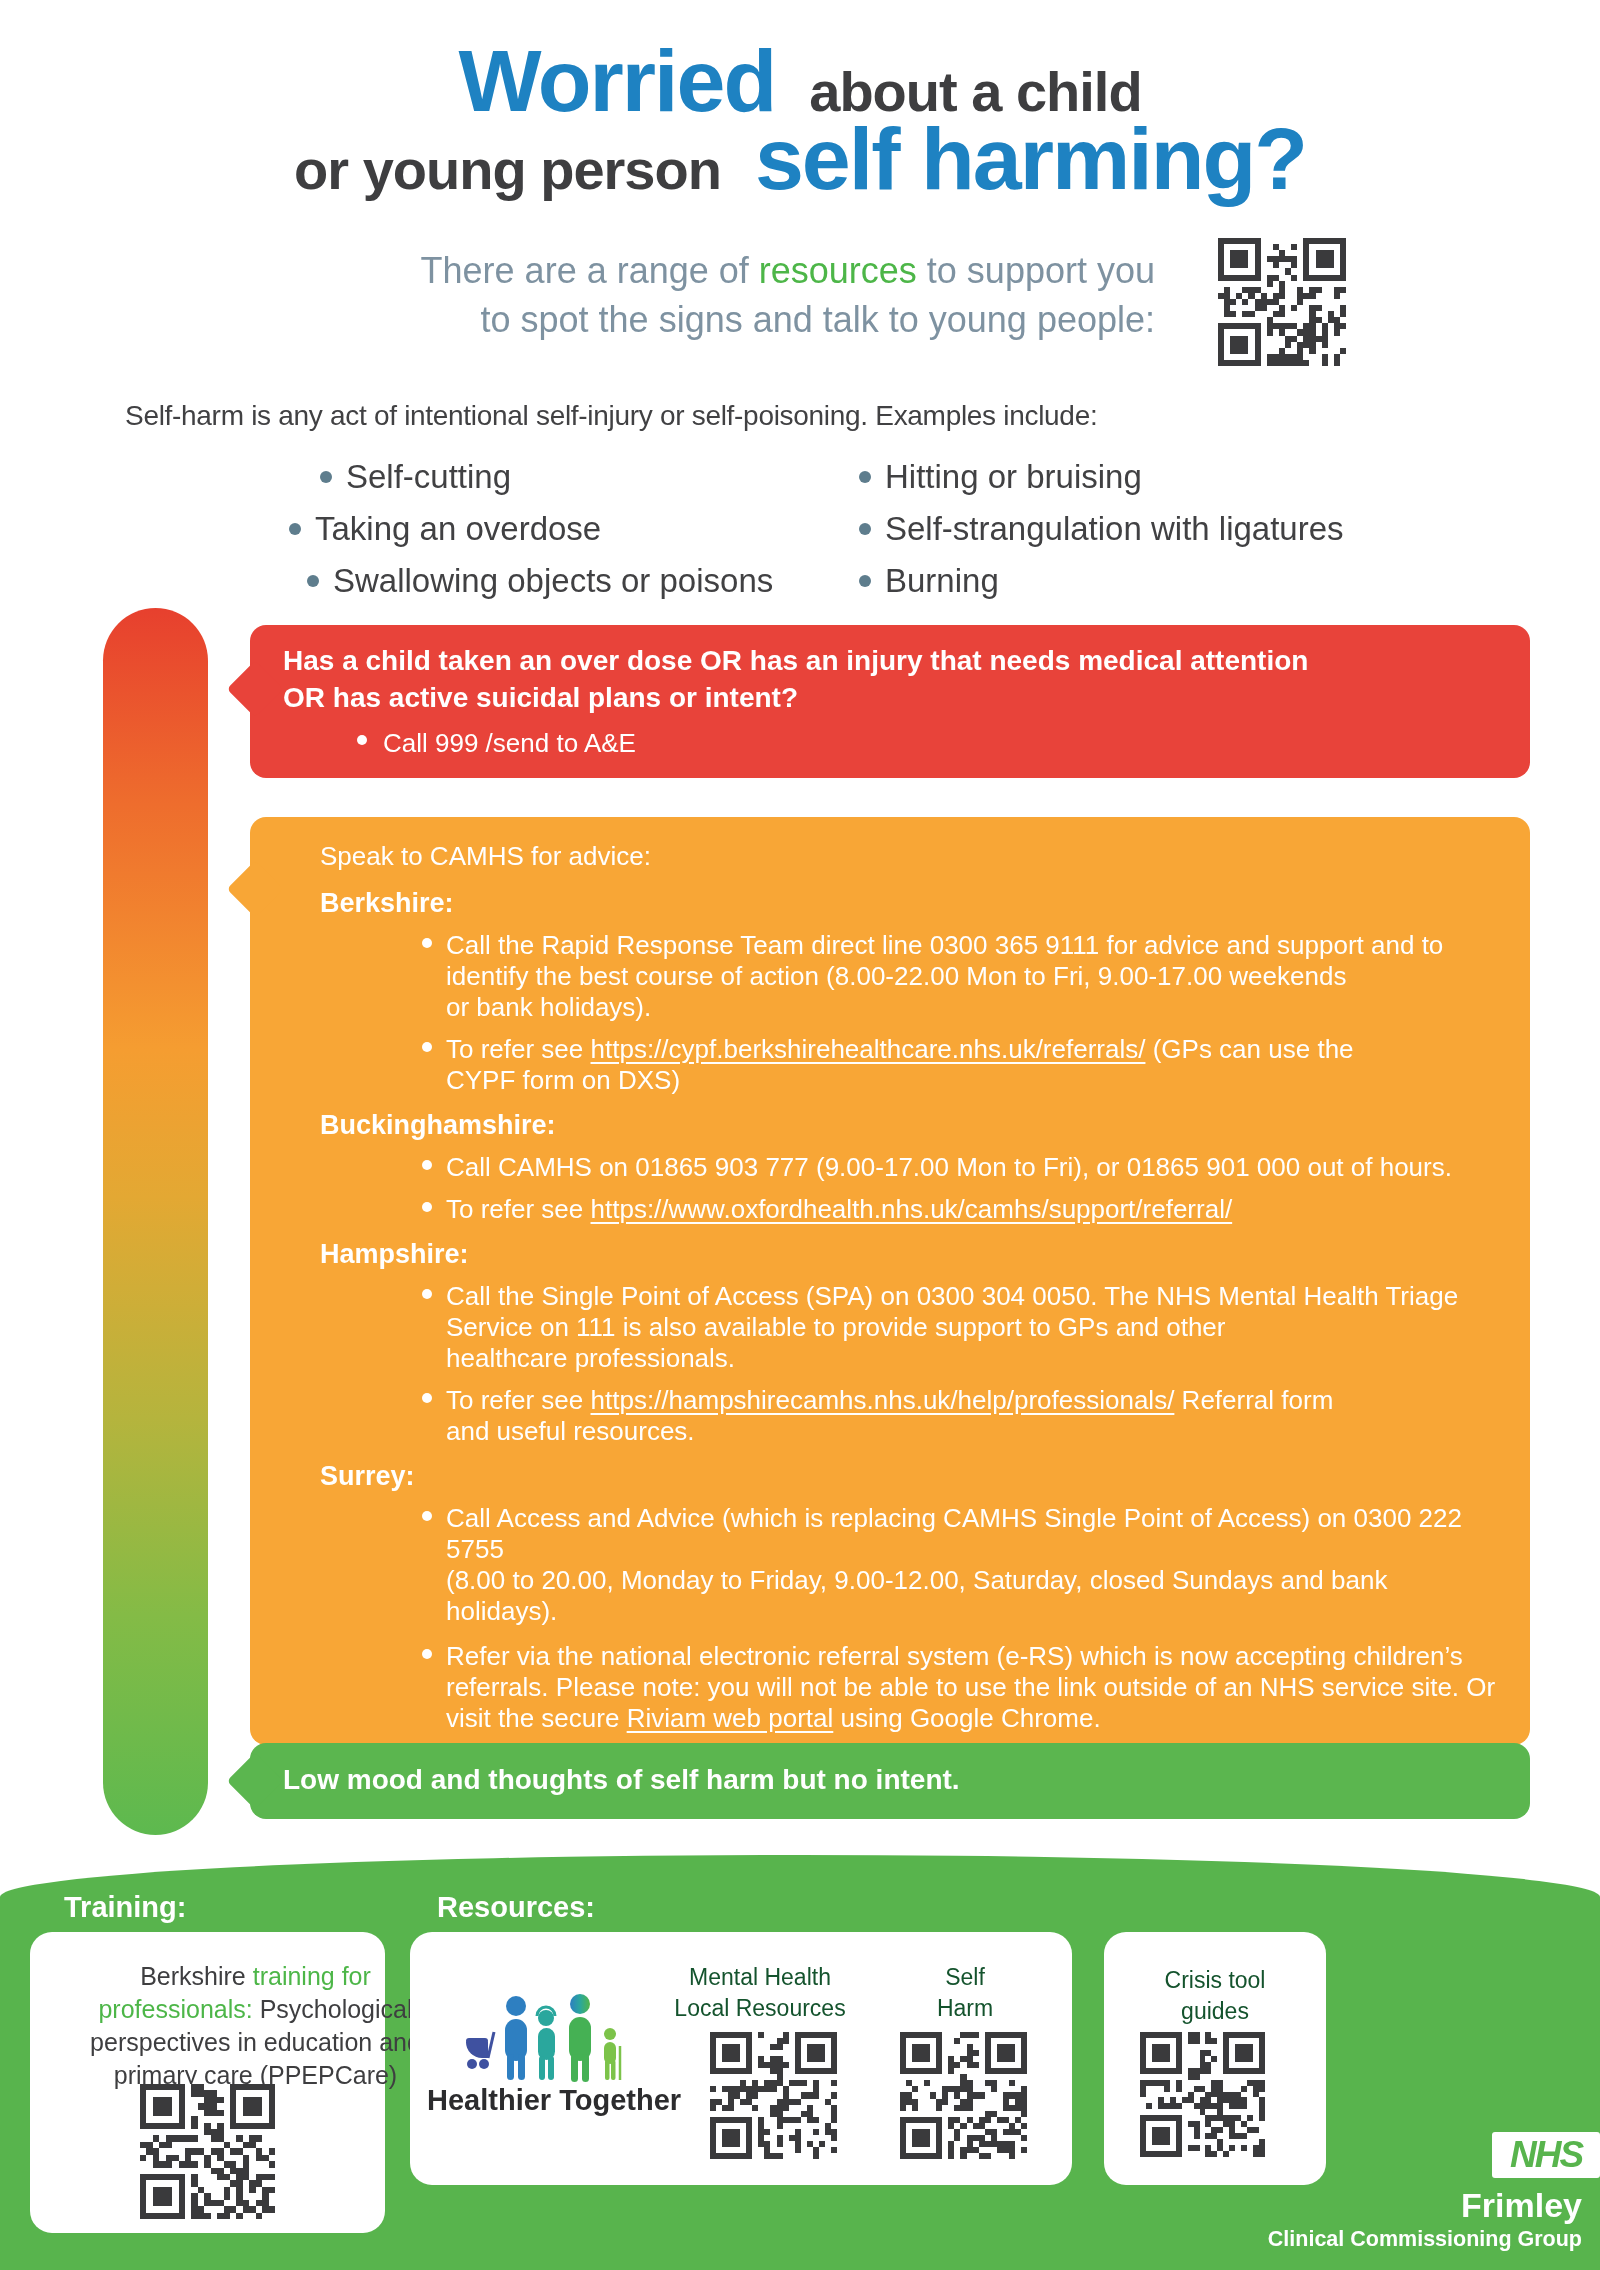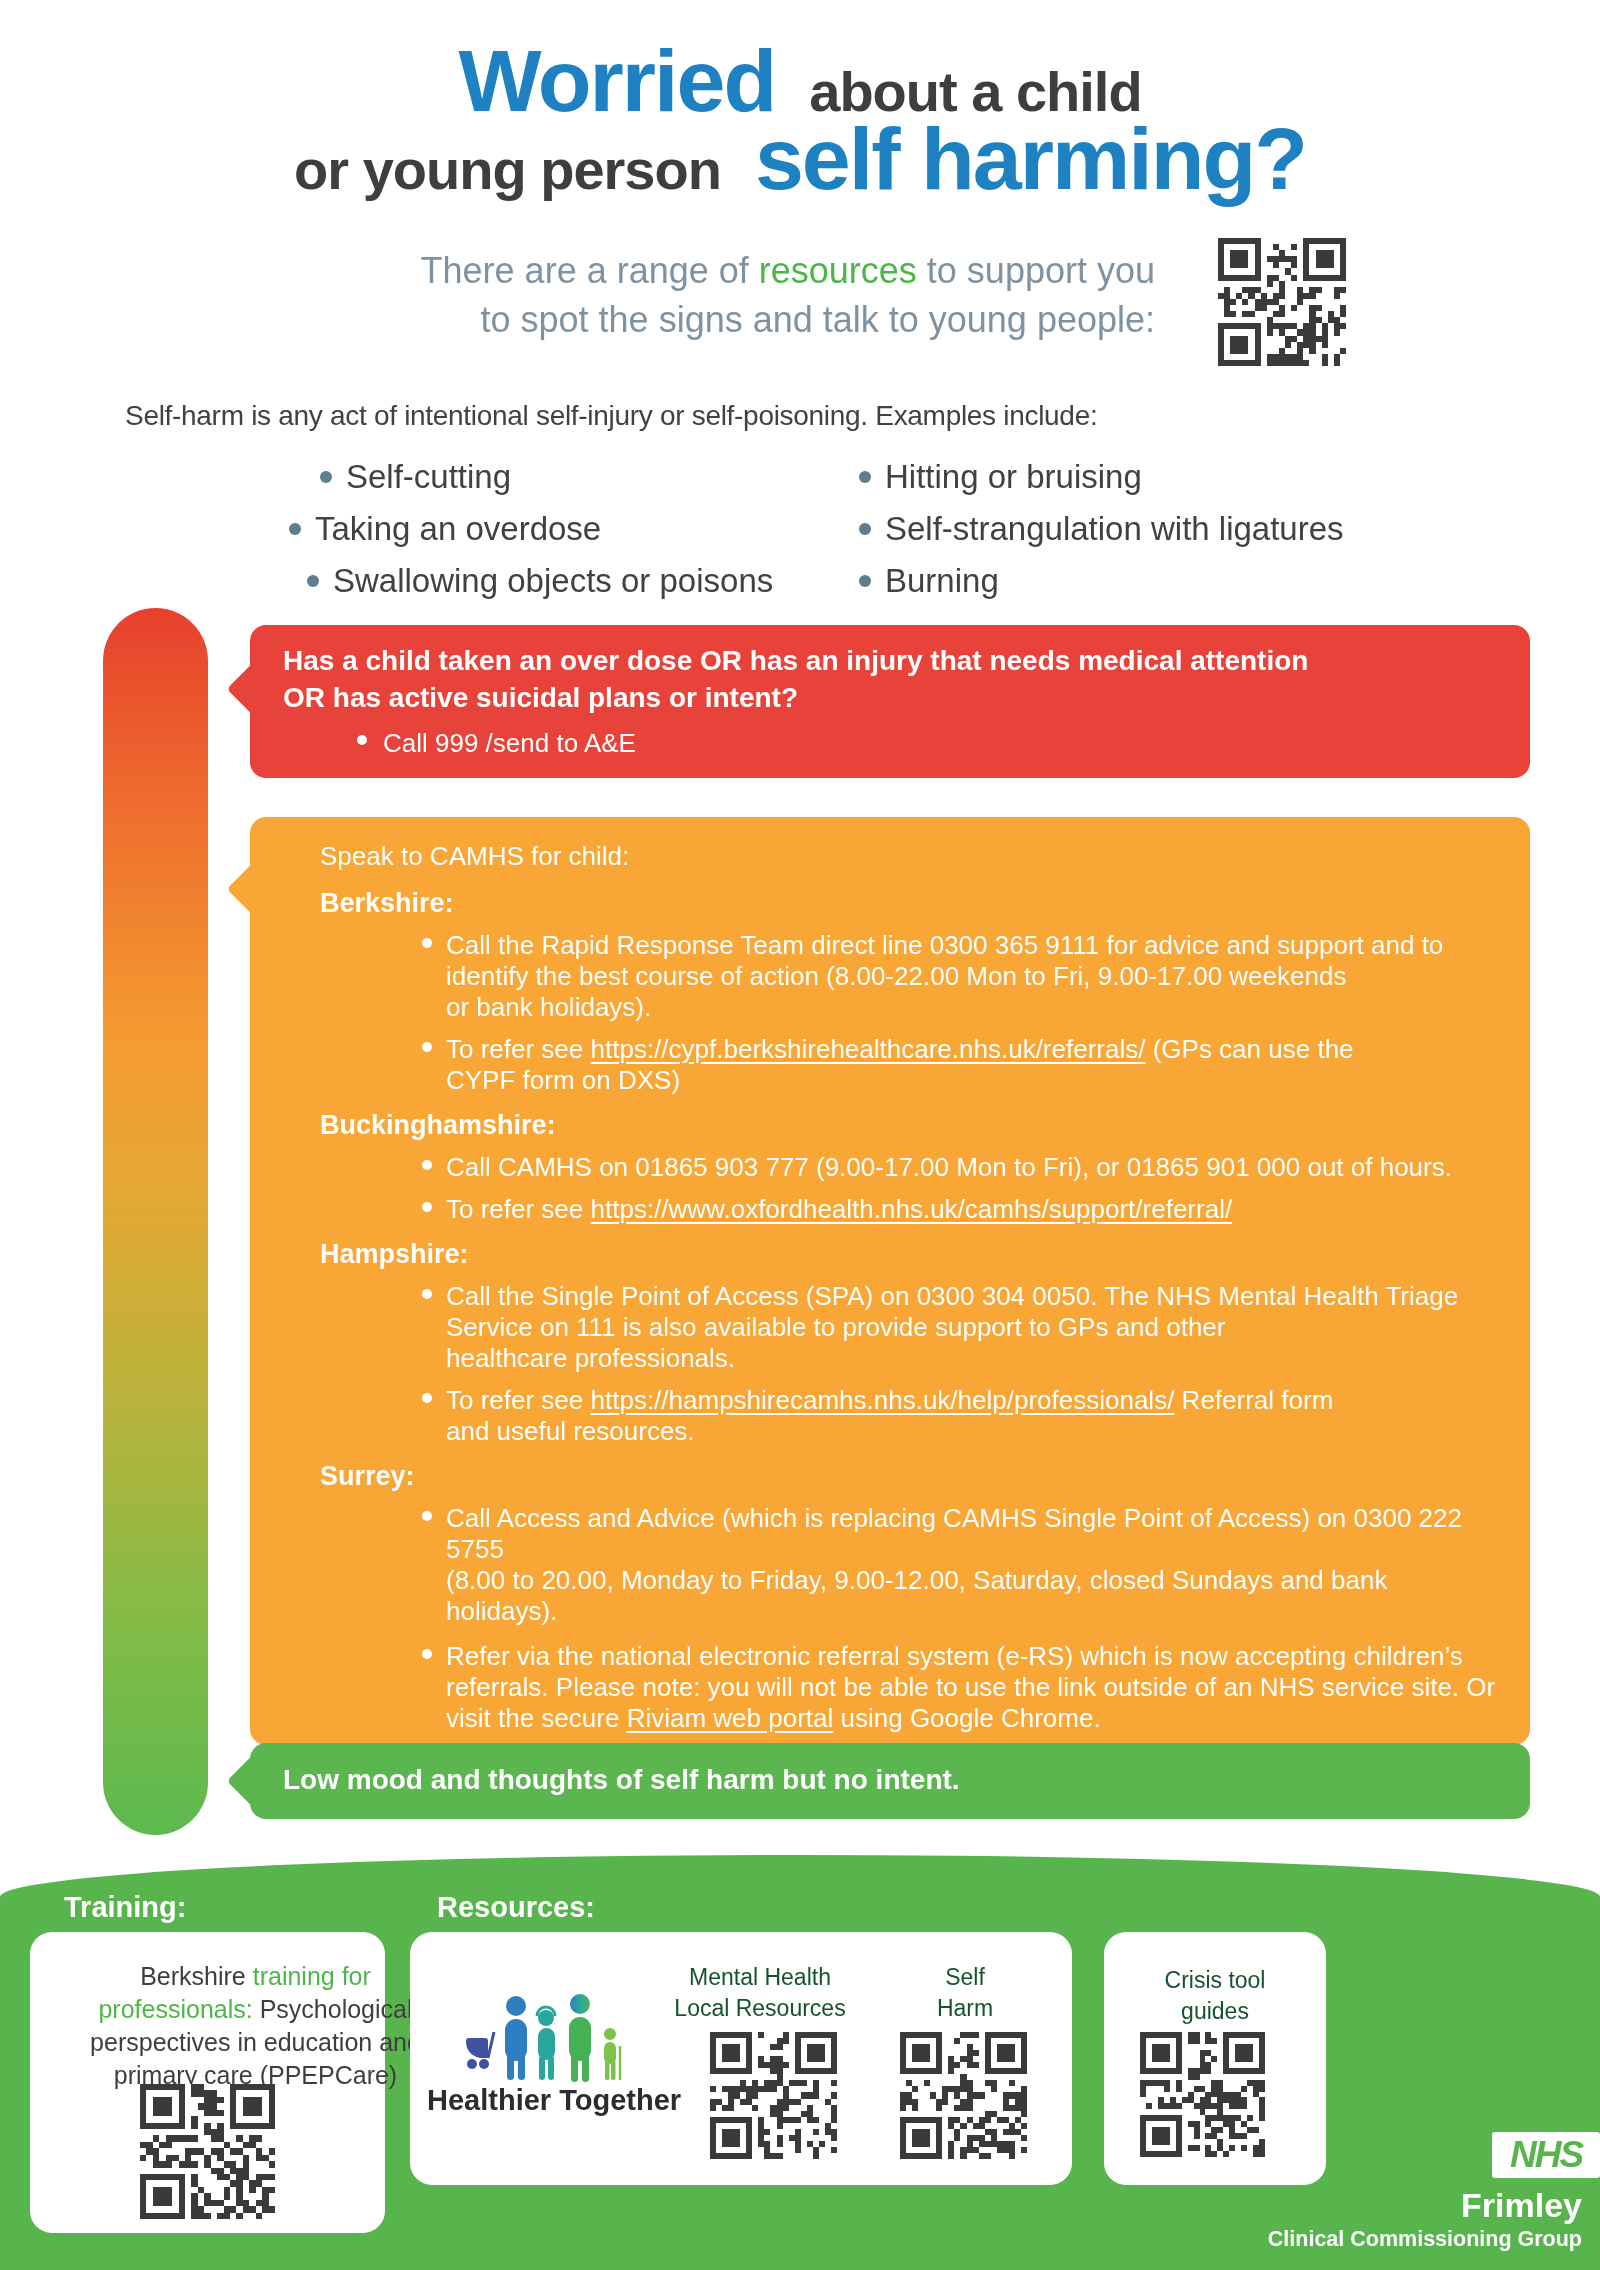--- a/index.html
+++ b/index.html
@@ -212,21 +212,21 @@
 
 <div class="abs" id="grad-bar"></div>
 
 <div class="abs bubble" id="red-bubble">
   <div class="rb-heading">Has a child taken an over dose OR has an injury that needs medical attention
 OR has active suicidal plans or intent?</div>
   <div class="rb-bullet">Call 999 /send to A&amp;E</div>
 </div>
 
 <div class="abs bubble" id="amber-bubble">
-  <div class="am-intro">Speak to CAMHS for child:</div>
+  <div class="am-intro">Speak to CAMHS for advice:</div>
 
   <div class="region">
     <div class="r-name">Berkshire:</div>
     <div class="r-bullets">
       <div class="r-bullet"><span>Call the Rapid Response Team direct line 0300 365 9111 for advice and support and to
 identify the best course of action (8.00-22.00 Mon to Fri, 9.00-17.00 weekends
 or bank holidays).</span></div>
       <div class="r-bullet"><span>To refer see </span><span class="seg-link">https://cypf.berkshirehealthcare.nhs.uk/referrals/</span><span>  (GPs can use the
 CYPF form on DXS)</span></div>
     </div>

